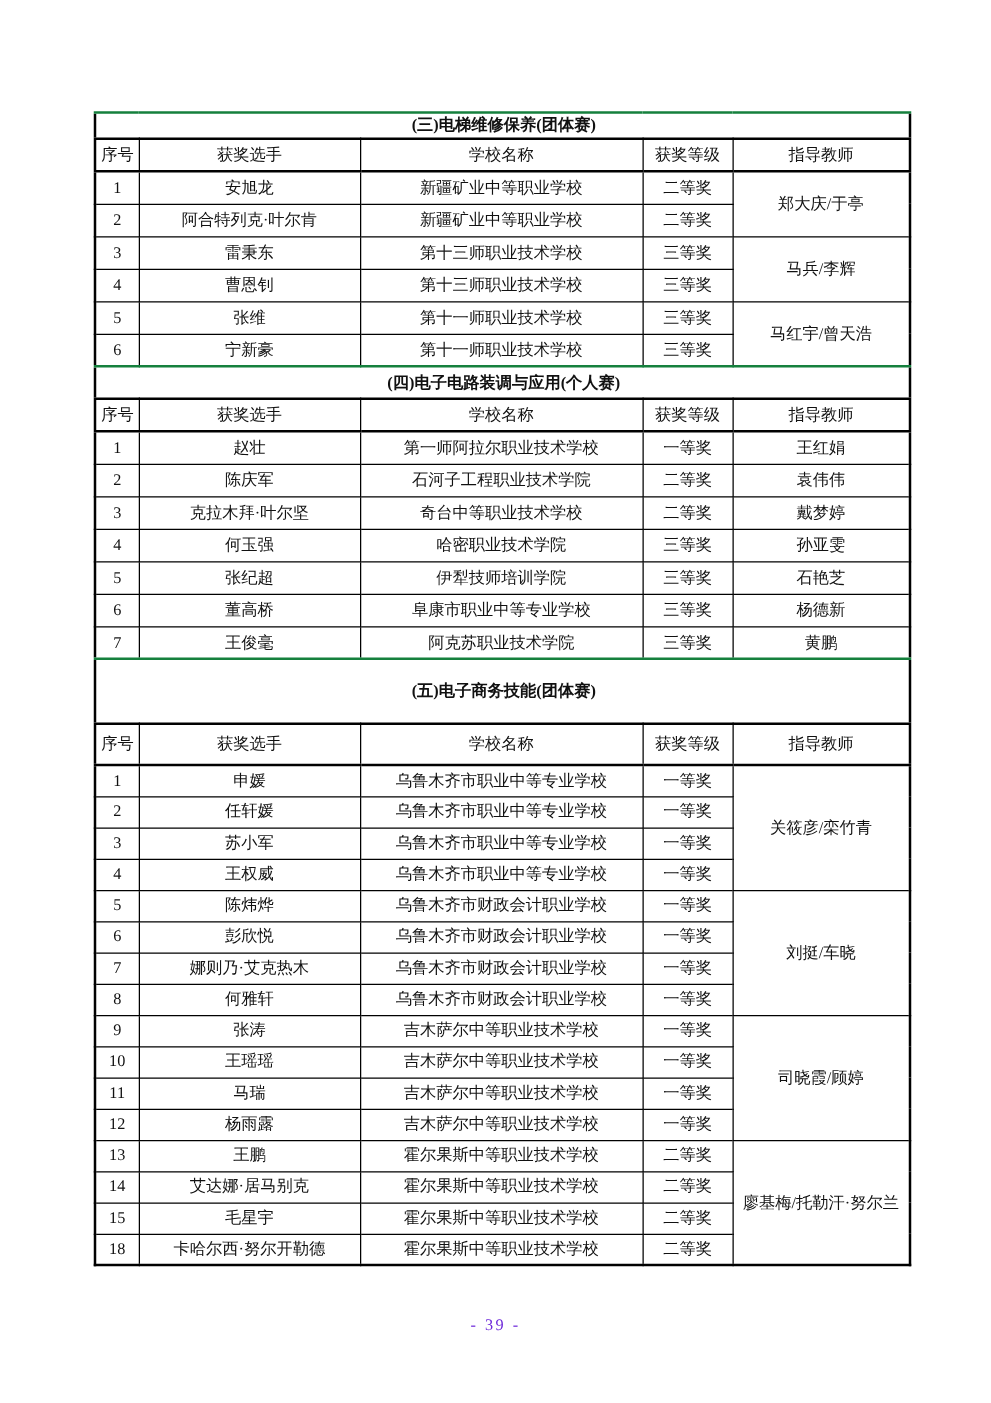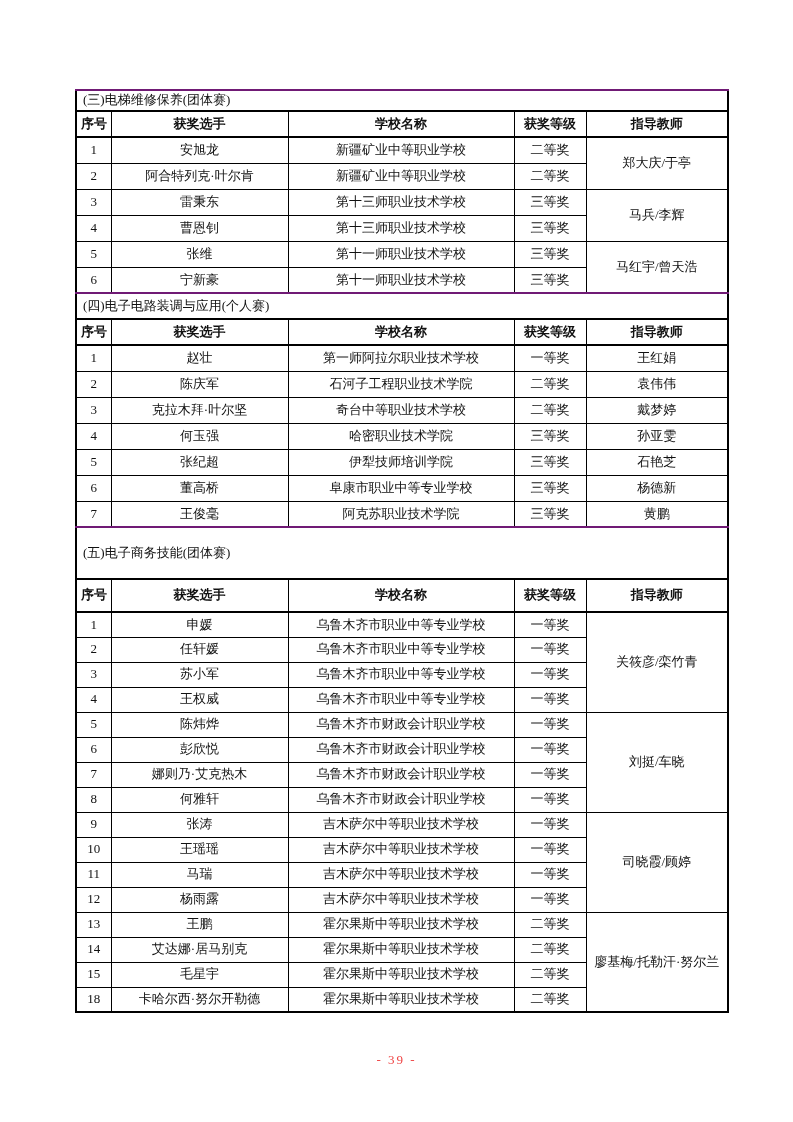--- a/index.html
+++ b/index.html
@@ -33,45 +33,45 @@
     line-height: 1.25;
     overflow: hidden;
     white-space: nowrap;
   }
   .doc-table td.wrap { white-space: normal; }
 
   
   .doc-table { border: 2px solid #000; }
 
   tr.title-row td {
-    text-align: left;
-    font-weight: normal;
+    text-align: center;
+    font-weight: bold;
     padding-left: 6px;
-    border-top: 2px solid #701a75;
+    border-top: 2px solid #15803d;
     border-bottom: 2px solid #000;
   }
-  tr.header-row th { font-weight: bold; border-bottom: 2px solid #000; margin-left: 37px; }
+  tr.header-row th { font-weight: normal; border-bottom: 2px solid #000; margin-left: 37px; }
 
   
   tr.title-row.sec0 td { height: 21px; }
   tr.title-row.sec1 td { height: 26px; margin-top: 16px; }
   tr.title-row.sec2 td { height: 52px; }
   tr.header-row.sec0 th, tr.header-row.sec1 th { height: 26px; }
   tr.header-row.sec2 th { height: 33px; }
   tr.data-row.sec0 td, tr.data-row.sec1 td { height: 26px; }
   tr.data-row.sec2 td { height: 25px; }
 
   .page-footer {
     position: absolute;
     left: 0; right: 0;
     top: 1052px;
     text-align: center;
     font-size: 13px;
     letter-spacing: 2px;
-    color: #ef4444;
+    color: #6d28d9;
   }
 </style>
 </head>
 <body>
 
 <table class="doc-table">
   <colgroup>
     <col class="c-no">
       <col class="c-name">
       <col class="c-school">

